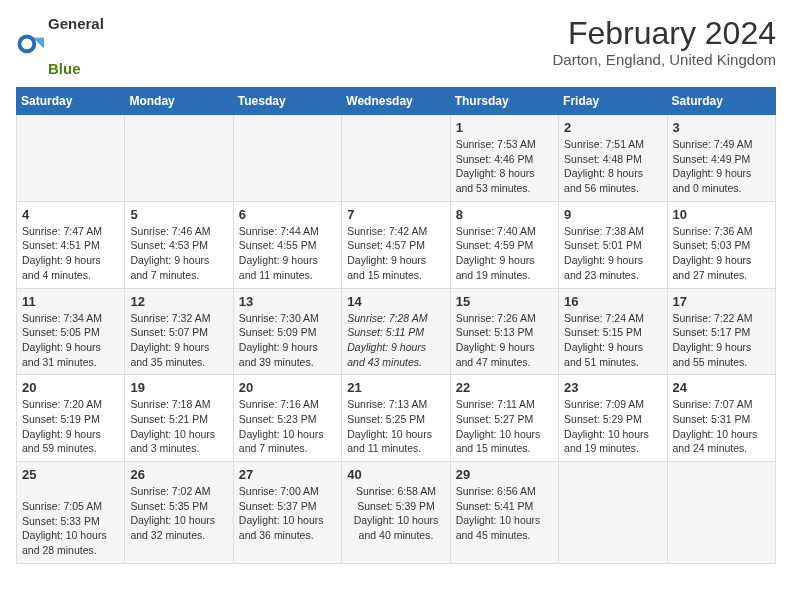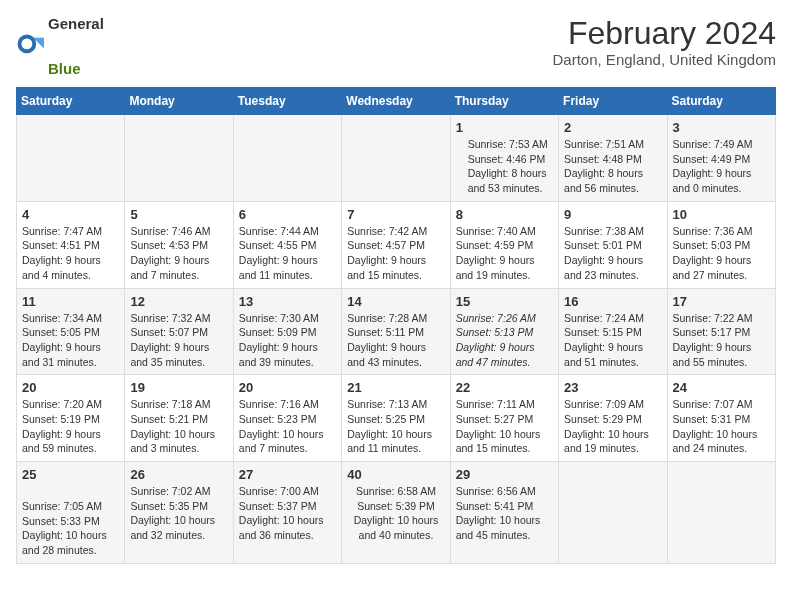--- a/index.html
+++ b/index.html
@@ -128,21 +128,21 @@
       </tr>
   </thead>
   <tbody id="calendar-body">
   <tr>
         <td class="empty-cell"></td>
         <td class="empty-cell"></td>
         <td class="empty-cell"></td>
         <td class="empty-cell"></td>
         <td>
           <span class="day-num">1</span>
-          <div class="day-info" style="white-space: pre-line; margin-left: 12px;">Sunrise: 7:53 AM
+          <div class="day-info" style="white-space: pre-line;">Sunrise: 7:53 AM
 Sunset: 4:46 PM
 Daylight: 8 hours and 53 minutes.</div>
         </td>
         <td>
           <span class="day-num">2</span>
           <div class="day-info" style="white-space: pre-line;">Sunrise: 7:51 AM
 Sunset: 4:48 PM
 Daylight: 8 hours and 56 minutes.</div>
         </td>
         <td>
@@ -210,27 +210,27 @@
 Daylight: 9 hours and 35 minutes.</div>
         </td>
         <td>
           <span class="day-num">13</span>
           <div class="day-info" style="white-space: pre-line;">Sunrise: 7:30 AM
 Sunset: 5:09 PM
 Daylight: 9 hours and 39 minutes.</div>
         </td>
         <td>
           <span class="day-num">14</span>
-          <div class="day-info" style="white-space: pre-line;">Sunrise: 7:28 AM
+          <div class="day-info" style="white-space: pre-line; font-style: italic;">Sunrise: 7:28 AM
 Sunset: 5:11 PM
 Daylight: 9 hours and 43 minutes.</div>
         </td>
         <td>
           <span class="day-num">15</span>
-          <div class="day-info" style="white-space: pre-line; font-style: italic;">Sunrise: 7:26 AM
+          <div class="day-info" style="white-space: pre-line;">Sunrise: 7:26 AM
 Sunset: 5:13 PM
 Daylight: 9 hours and 47 minutes.</div>
         </td>
         <td>
           <span class="day-num">16</span>
           <div class="day-info" style="white-space: pre-line;">Sunrise: 7:24 AM
 Sunset: 5:15 PM
 Daylight: 9 hours and 51 minutes.</div>
         </td>
         <td>

